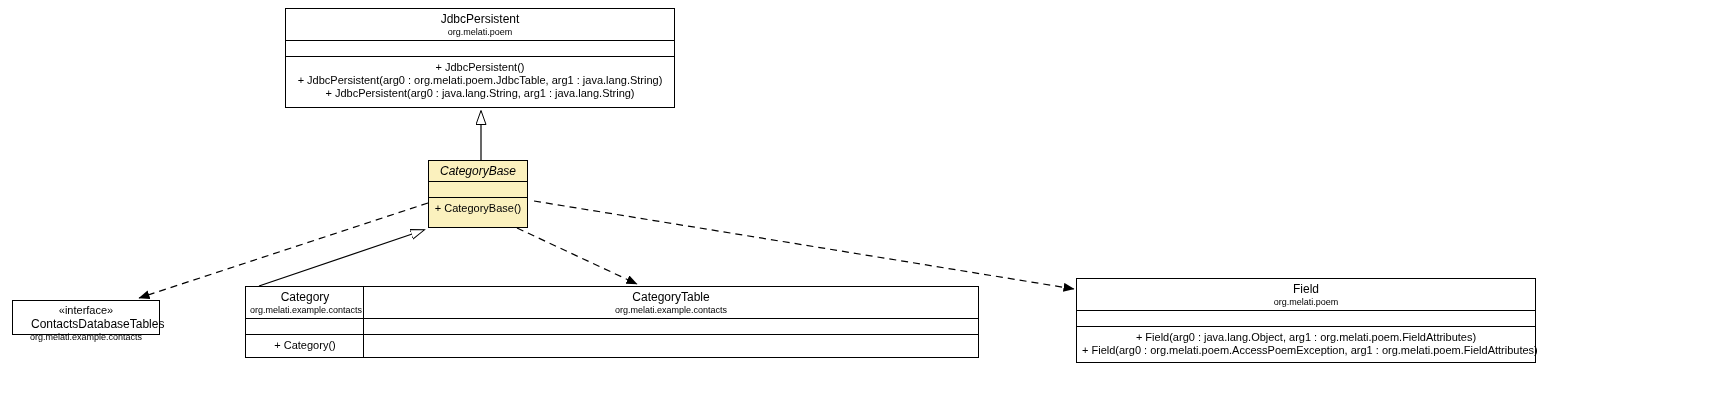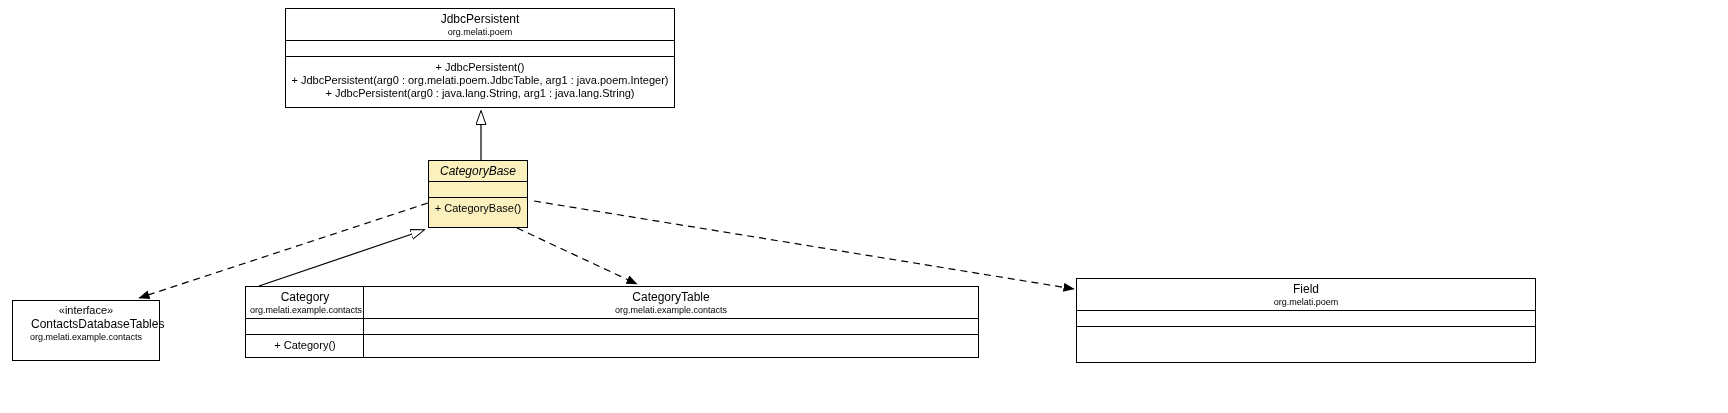--- a/index.html
+++ b/index.html
@@ -108,36 +108,36 @@
   </svg>
 
   <div class="class-box" style="left:285px; top:8px; width:390px; height:100px;">
     <div class="cmp-title">
       <div class="class-name">JdbcPersistent</div>
       <div class="class-package">org.melati.poem</div>
     </div>
     <div class="cmp-fields"></div>
     <div class="cmp-methods">
       <div class="method-line">+ JdbcPersistent()</div>
-      <div class="method-line">+ JdbcPersistent(arg0 : org.melati.poem.JdbcTable, arg1 : java.poem.Integer)</div>
+      <div class="method-line">+ JdbcPersistent(arg0 : org.melati.poem.JdbcTable, arg1 : java.lang.String)</div>
       <div class="method-line">+ JdbcPersistent(arg0 : java.lang.String, arg1 : java.lang.String)</div>
     </div>
   </div>
 
   <div class="class-box abstract" style="left:428px; top:160px; width:100px; height:68px;">
     <div class="cmp-title">
       <div class="class-name">CategoryBase</div>
     </div>
     <div class="cmp-fields"></div>
     <div class="cmp-methods">
       <div class="method-line">+ CategoryBase()</div>
     </div>
   </div>
 
-  <div class="iface-box" style="left:12px; top:300px; width:148px; height:61px;">
+  <div class="iface-box" style="left:12px; top:300px; width:148px; height:35px;">
     <div class="iface-stereotype">«interface»</div>
     <div class="iface-name">ContactsDatabaseTables</div>
     <div class="iface-package">org.melati.example.contacts</div>
   </div>
 
   <div class="class-box" style="left:200px; top:286px; width:120px; height:72px;margin-left:45px;">
     <div class="cmp-title">
       <div class="class-name">Category</div>
       <div class="class-package">org.melati.example.contacts</div>
     </div>
@@ -154,15 +154,19 @@
     </div>
     <div class="cmp-fields"></div>
   </div>
 
   <div class="class-box" style="left:1076px; top:278px; width:460px; height:85px;">
     <div class="cmp-title">
       <div class="class-name">Field</div>
       <div class="class-package">org.melati.poem</div>
     </div>
     <div class="cmp-fields"></div>
+    <div class="cmp-methods">
+      <div class="method-line">+ Field(arg0 : java.lang.Object, arg1 : org.melati.poem.FieldAttributes)</div>
+      <div class="method-line">+ Field(arg0 : org.melati.poem.AccessPoemException, arg1 : org.melati.poem.FieldAttributes)</div>
+    </div>
   </div>
 
 </div>
 
 </body></html>

